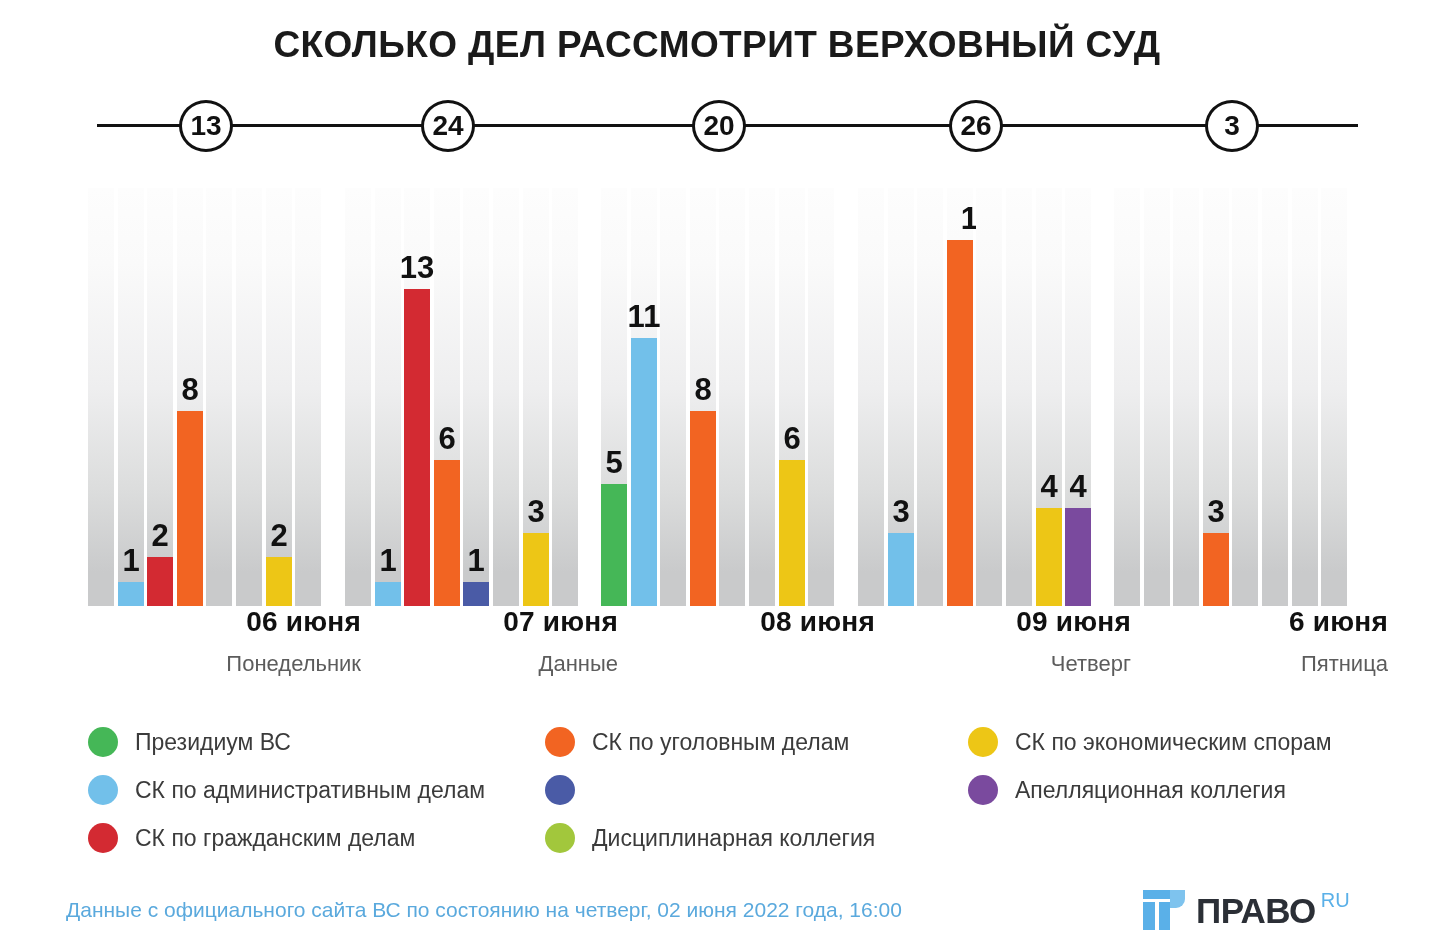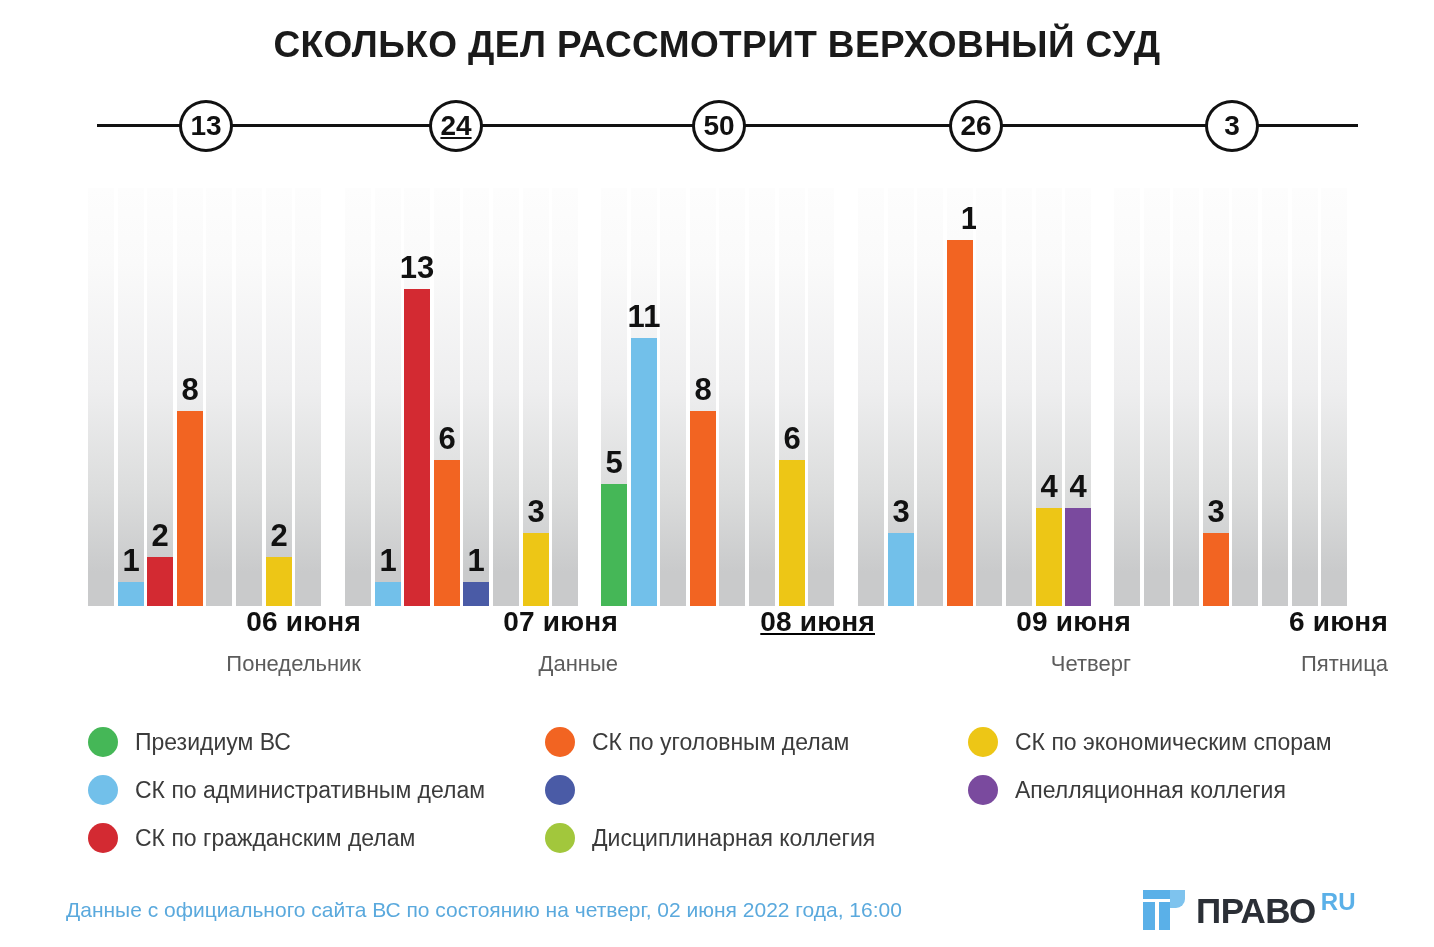--- a/index.html
+++ b/index.html
@@ -71,37 +71,37 @@
     position:absolute;left:66px;top:898px;font-size:21px;color:#5aa9dd;
     white-space:nowrap;font-family:"Liberation Sans", sans-serif;
   }
   .logo{position:absolute;left:1143px;top:888px;height:44px;display:flex;align-items:center;}
   .logo-mark{width:42px;height:40px;position:relative;margin-right:11px;}
   .logo-word{
     font-size:35px;font-weight:bold;color:#2b2f36;letter-spacing:-0.5px;
     font-family:"Liberation Sans", sans-serif;line-height:1;
   }
   .logo-ru{
-    font-size:24px;font-weight:bold;color:#5ab0e8;margin-left:5px;
+    font-size:20px;font-weight:normal;color:#5ab0e8;margin-left:5px;
     align-self:flex-start;margin-top:2px;
     font-family:"Liberation Sans", sans-serif;line-height:1;
   }
 </style>
 </head>
 <body>
 
 <div id="stage">
 
   <div class="title">СКОЛЬКО ДЕЛ РАССМОТРИТ ВЕРХОВНЫЙ СУД</div>
 
   <div class="timeline">
     <div class="tl-line"></div>
     <div class="tl-node" style="left:82px;">13</div>
-    <div class="tl-node" style="left:332px;text-decoration:underline;">24</div>
-    <div class="tl-node" style="left:595px;">50</div>
+    <div class="tl-node" style="left:324px;">24</div>
+    <div class="tl-node" style="left:595px;">20</div>
     <div class="tl-node" style="left:852px;">26</div>
     <div class="tl-node" style="left:1108px;">3</div>
   </div>
 
   <div class="chart" id="chart">
       <div class="daygroup" style="left: 88px; width: 236px;">
         <div class="slot" style="left: 0px;"></div>
         <div class="slot" style="left: 30px;"></div>
         <div class="bar" title="СК по административным делам: 1" style="left: 30px; height: 24px; background: rgb(114, 192, 234);"></div>
         <div class="barval" style="left: 21px; bottom: 30px;">1</div>
@@ -190,21 +190,21 @@
 
   <div class="daylabels">
     <div class="dlab" style="left:41px;">
       <div class="date">06 июня</div>
       <div class="dow">Понедельник</div>
     </div>
     <div class="dlab" style="left:298px;">
       <div class="date">07 июня</div>
       <div class="dow">Данные</div>
     </div>
-    <div class="dlab" style="left:555px;text-decoration:underline;">
+    <div class="dlab" style="left:555px;">
       <div class="date">08 июня</div>
     </div>
     <div class="dlab" style="left:811px;">
       <div class="date">09 июня</div>
       <div class="dow">Четверг</div>
     </div>
     <div class="dlab" style="left:1068px;">
       <div class="date">6 июня</div>
       <div class="dow">Пятница</div>
     </div>

